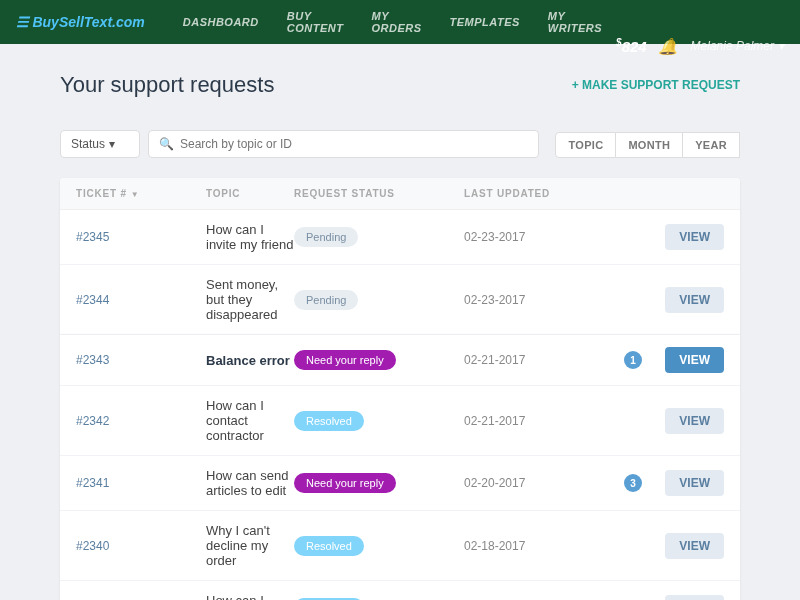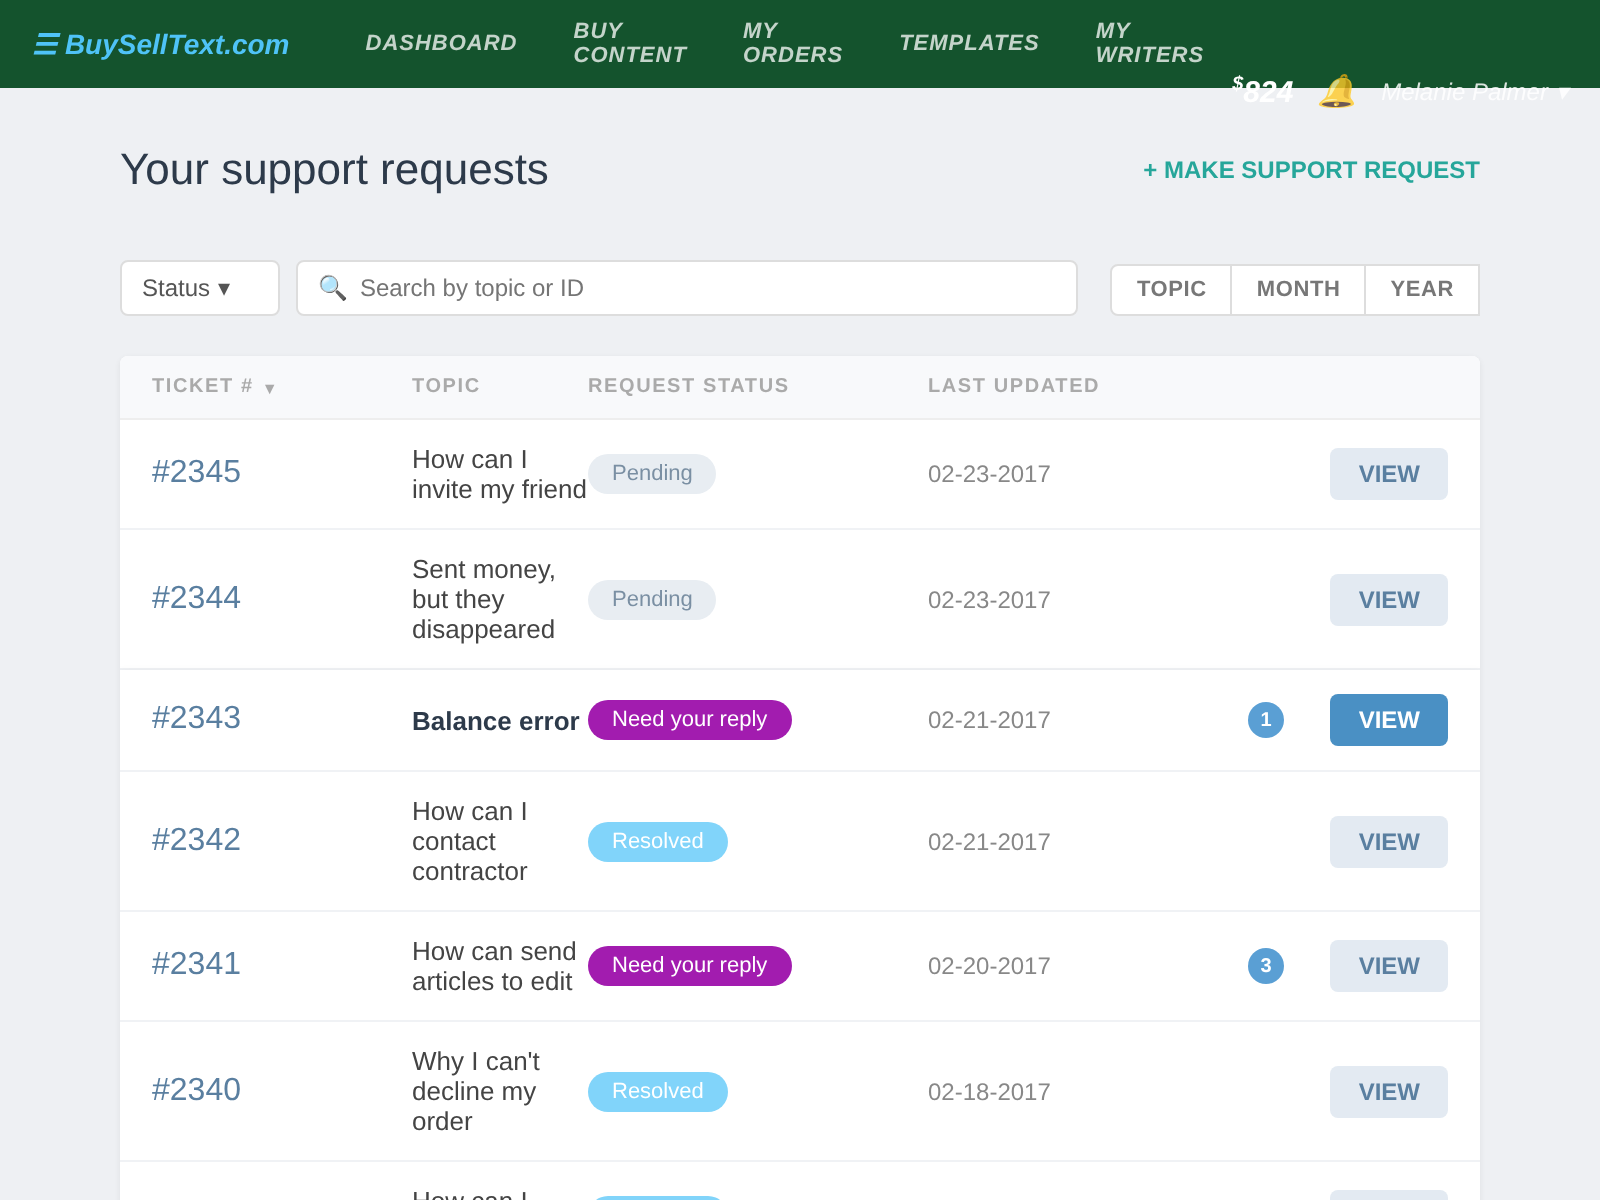--- a/index.html
+++ b/index.html
@@ -46,21 +46,21 @@
     .col-header.right { justify-content: flex-end; }
     .sort-arrow { color: #aaa; font-size: 8px; }
 
     
     .pagination-info { font-size: 11px; color: #aaa; display: flex; align-items: center; gap: 6px; justify-content: flex-end; }
     .page-btn { border: 1px solid #ddd; background: #fff; width: 22px; height: 22px; border-radius: 3px; display: inline-flex; align-items: center; justify-content: center; font-size: 10px; color: #777; cursor: pointer; }
 
     
     .table-row { display: grid; grid-template-columns: 130px 1fr 170px 160px 100px; padding: 12px 16px; border-bottom: 1px solid #f0f2f5; align-items: center; background: #fff; }
     .table-row.highlighted { background: #fff; box-shadow: 0 1px 4px rgba(0,0,0,0.08); }
-    .ticket-num { font-size: 16px; color: #5a7fa0; font-weight: 500; }
+    .ticket-num { font-size: 12px; color: #5a7fa0; font-weight: 500; }
     .topic-text { font-size: 13px; color: #444; }
     .topic-text.bold { font-weight: 600; color: #2d3a4a; }
     .status-badge { display: inline-block; padding: 4px 12px; border-radius: 20px; font-size: 11px; font-weight: 500; }
     .badge-pending { background: #e8edf2; color: #7a8fa3; }
     .badge-need-reply { background: #a21caf; color: #fff; }
     .badge-resolved { background: #81d4fa; color: #fff; }
     .date-text { font-size: 12px; color: #888; }
     .view-btn { background: #e3eaf2; color: #5a7fa0; border: none; padding: 6px 14px; border-radius: 4px; font-size: 12px; font-weight: 600; cursor: pointer; margin-left: auto; display: block; }
     .view-btn.active { background: #4a90c4; color: #fff; }
     .badge-count { background: #5a9fd4; color: #fff; border-radius: 50%; width: 18px; height: 18px; display: inline-flex; align-items: center; justify-content: center; font-size: 10px; font-weight: 700; margin-right: 4px; }

